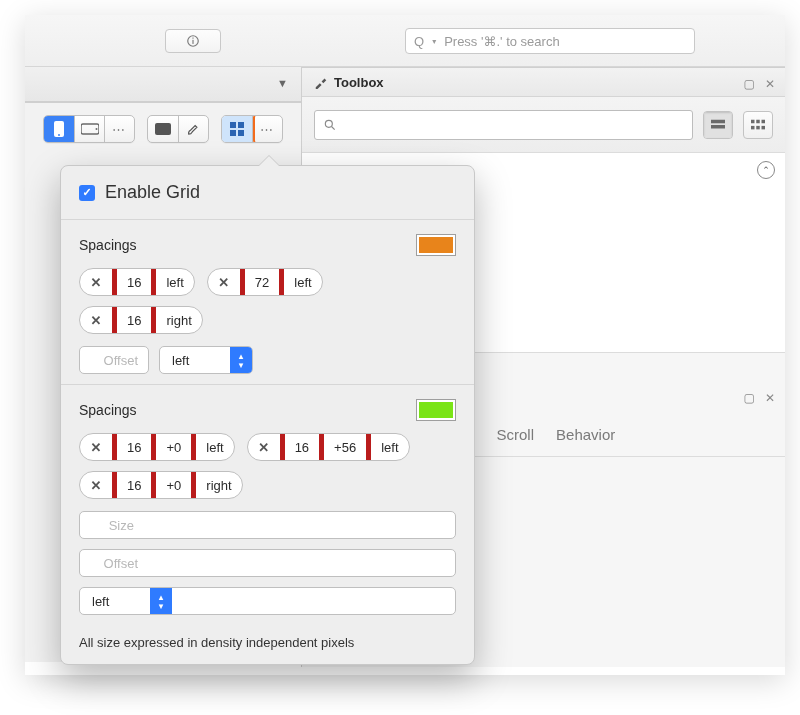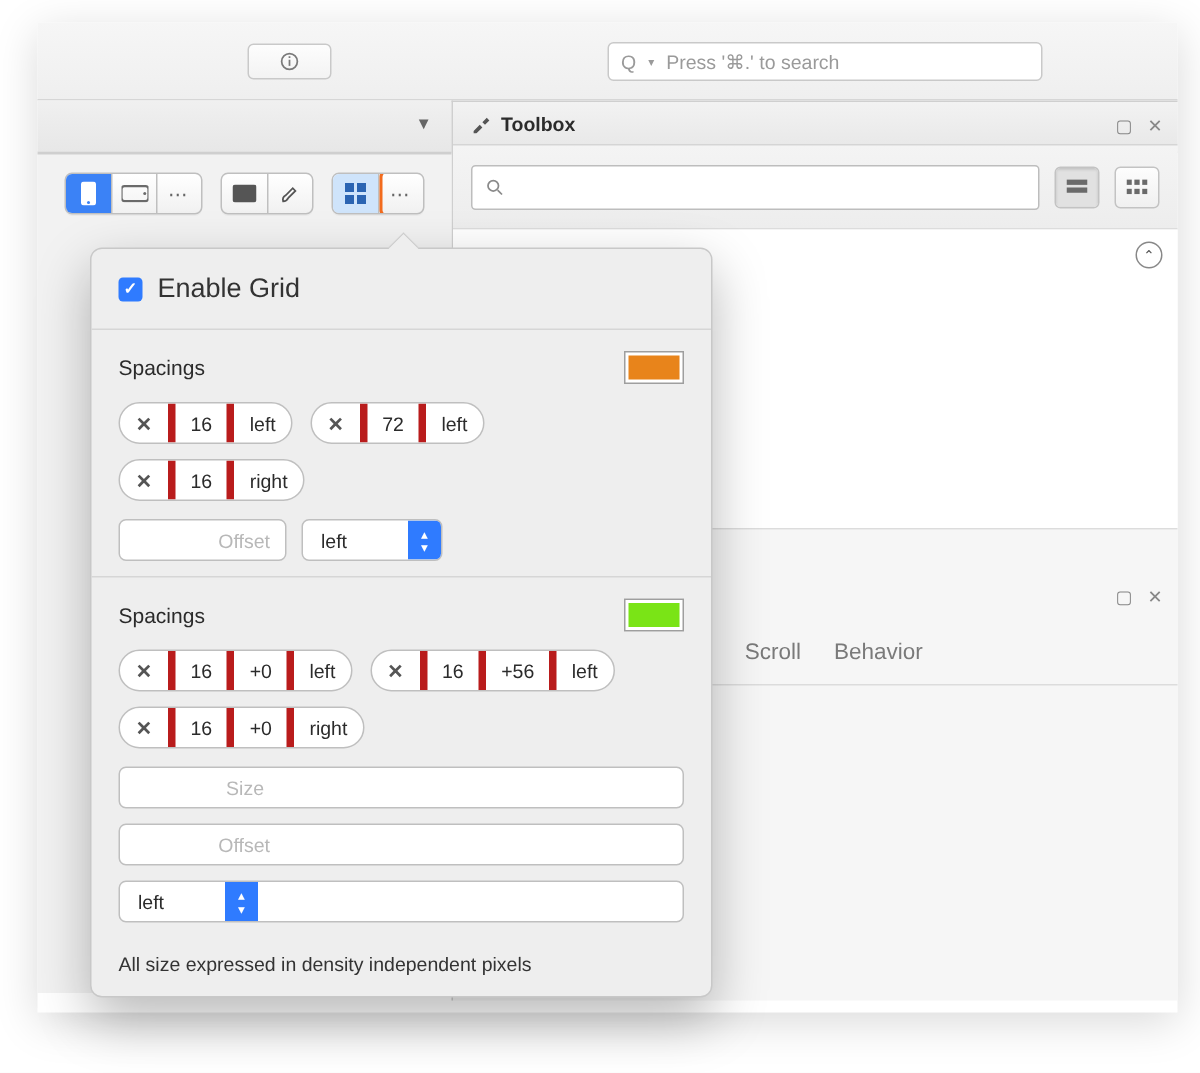--- a/index.html
+++ b/index.html
@@ -280,21 +280,21 @@
 
   .chips { display:flex; flex-wrap:wrap; gap:10px 12px; margin-bottom: 12px; }
   .chip {
     display:inline-flex; align-items:stretch;
     height: 28px;
     border: 1px solid #bfbfbf;
     border-radius: 14px;
     background: #fff;
     overflow: hidden;
   }
-  .chip.rect { border-radius: 5px; padding-left: 42px; }
+  .chip.rect { border-radius: 5px; }
   .chip .cell {
     display:flex; align-items:center; justify-content:center;
     padding: 0 10px;
     border-left: 5px solid #b91c1c;
     min-width: 32px;
   }
   .chip .cell:first-child { border-left:none; }
   .chip .x { font-weight: 600; color:#555; }
   .chip .ph { color:#b8b8b8; }
 

